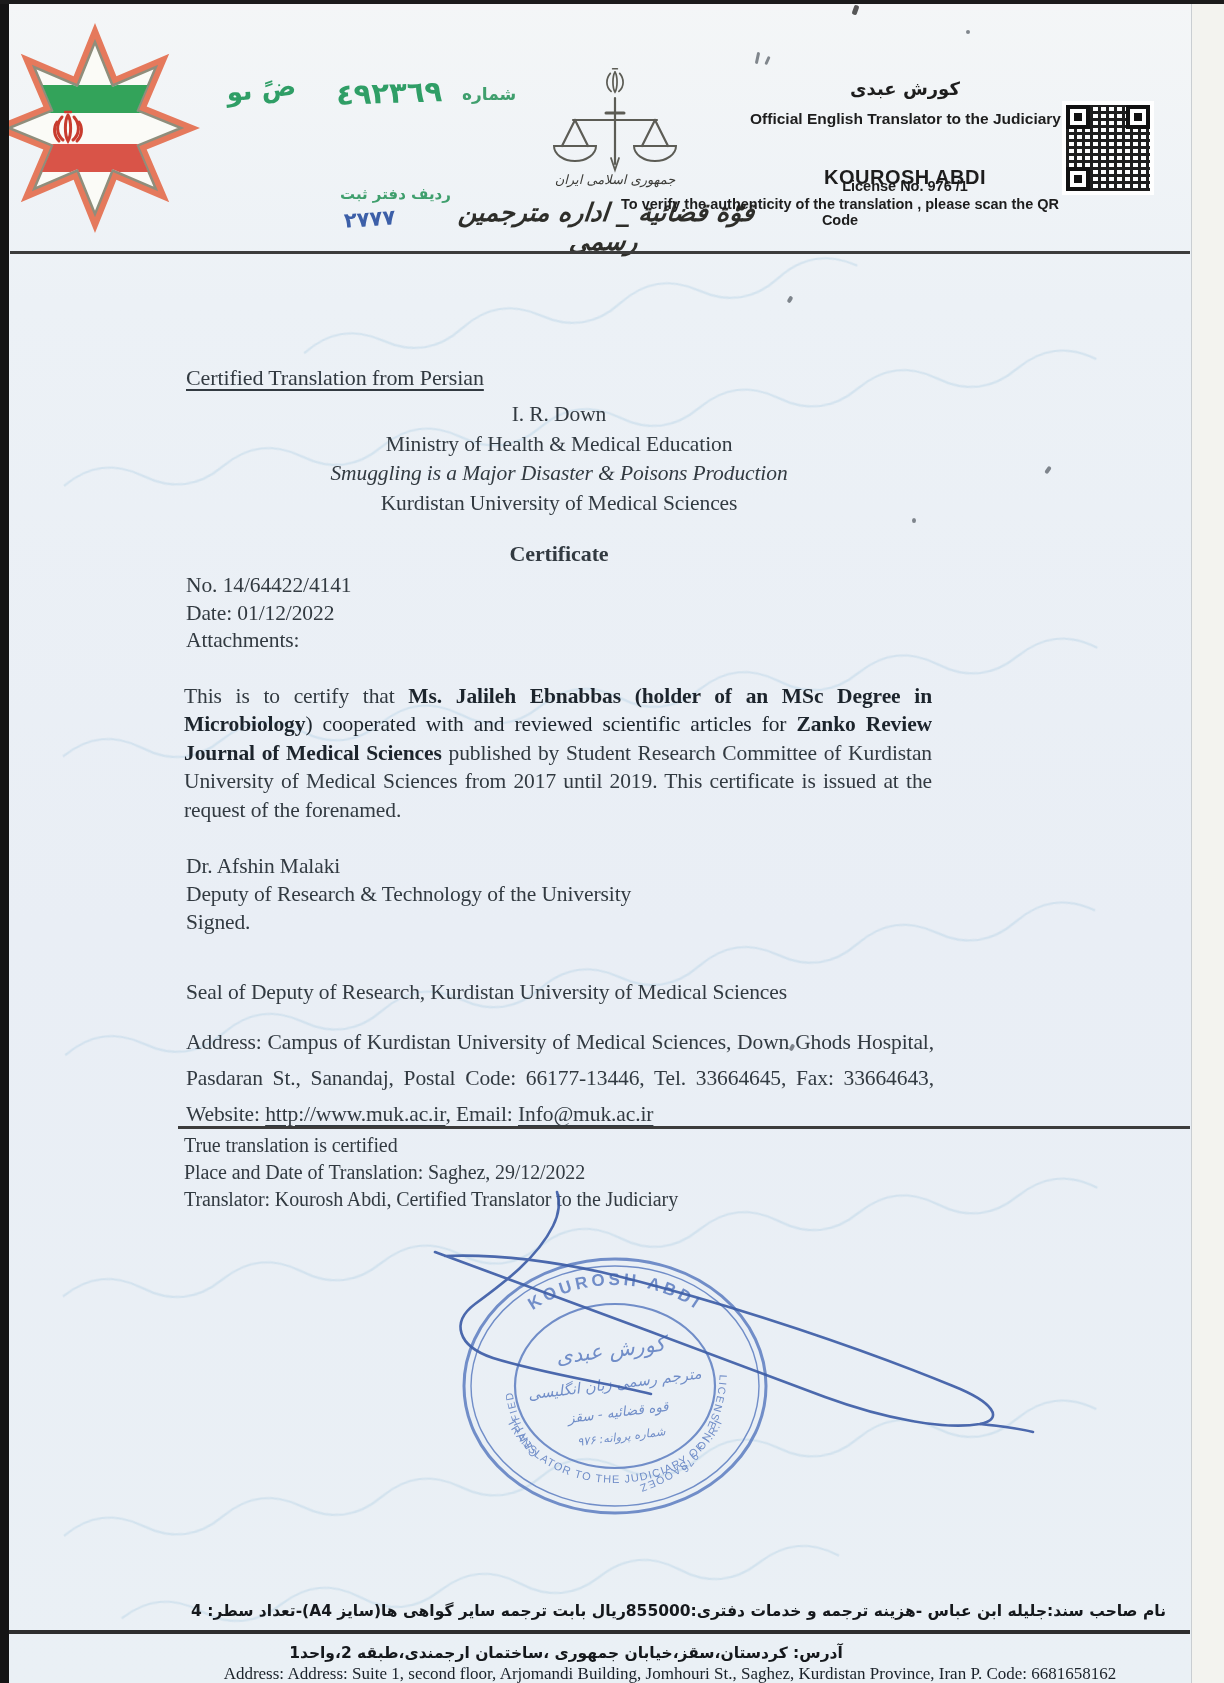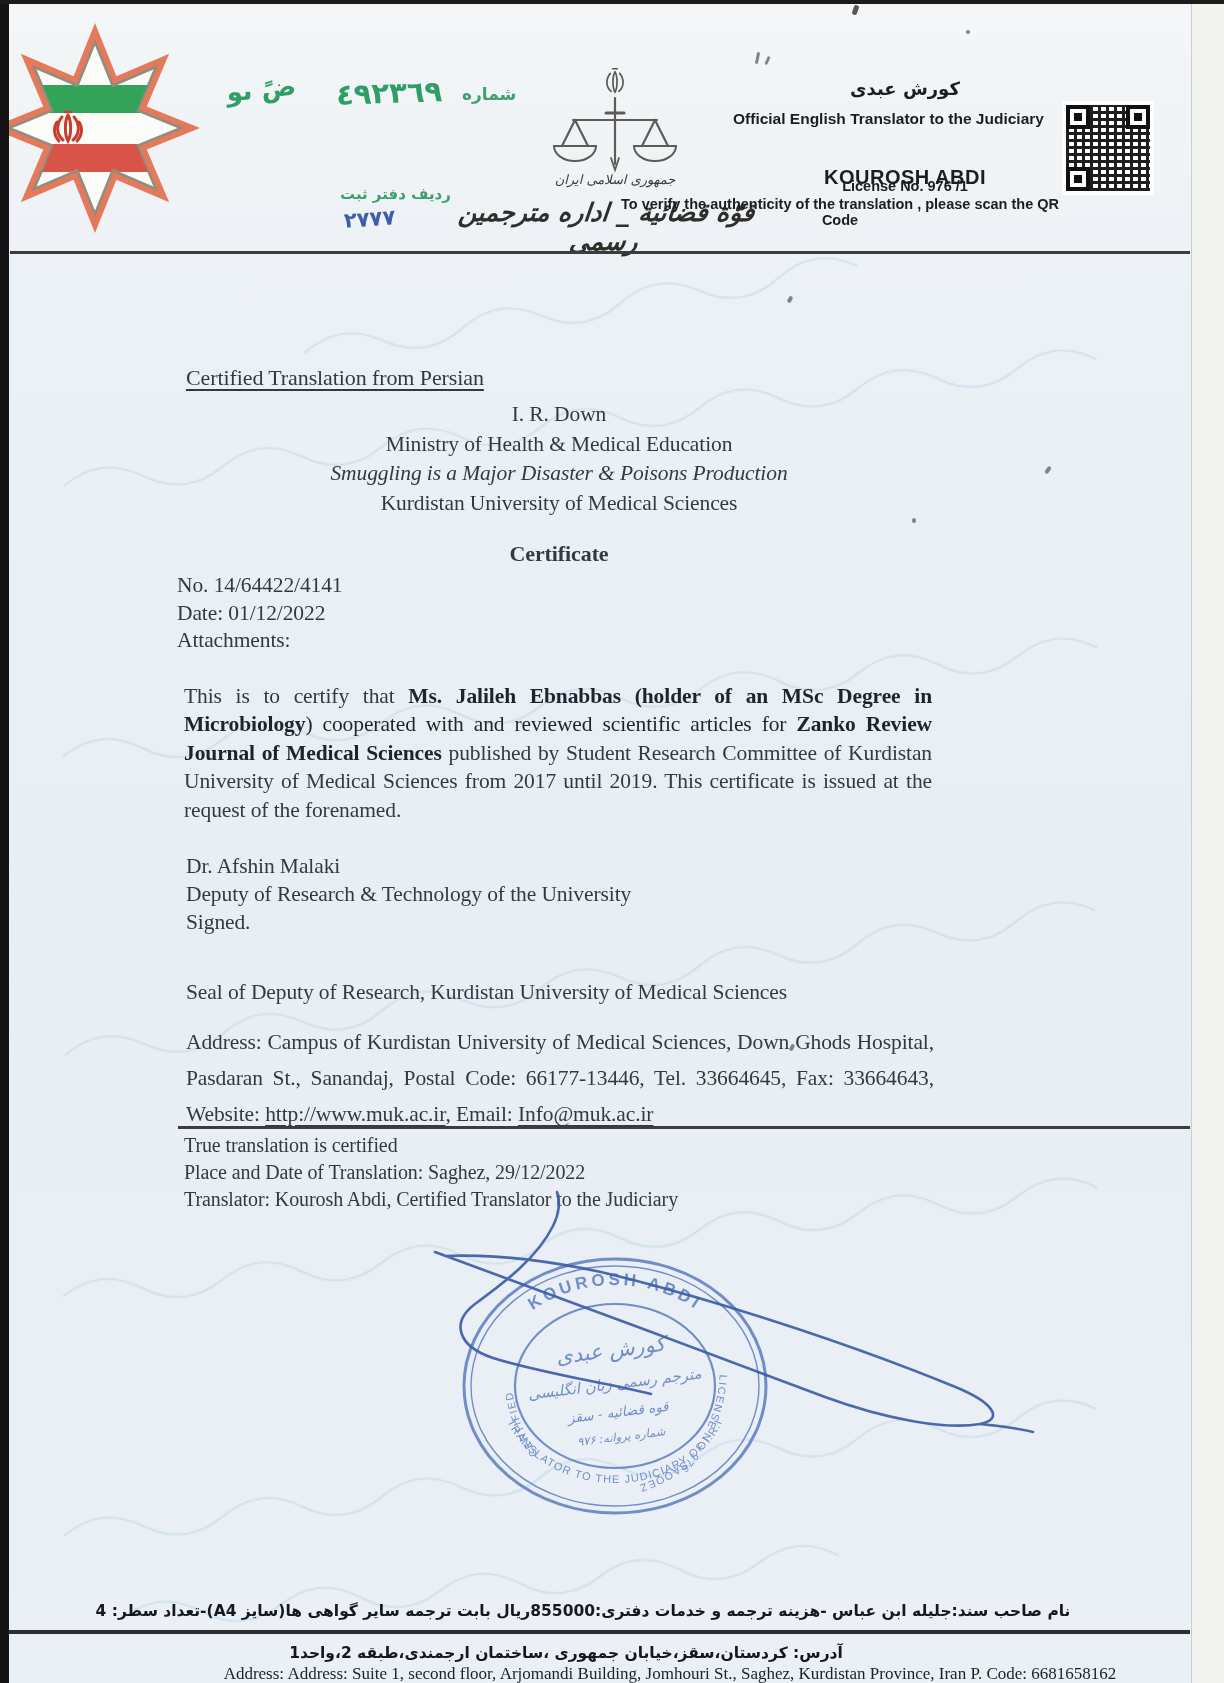--- a/index.html
+++ b/index.html
@@ -97,21 +97,21 @@
       <path d="M14,88 A 21 15 0 0 0 56 88 Z" stroke-width="2"></path>
       <line x1="115" y1="62" x2="102" y2="88"></line>
       <line x1="115" y1="62" x2="128" y2="88"></line>
       <path d="M94,88 A 21 15 0 0 0 136 88 Z" stroke-width="2"></path>
     </g>
   </svg>
   <div class="abs fa" style="left:540px;top:172px;width:150px;text-align:center;font-size:13px;font-style:italic;color:#3c3c38;">جمهوری اسلامی ایران</div>
   <div class="abs fa" style="left:440px;top:198px;width:330px;text-align:center;font-size:25px;font-style:italic;font-weight:bold;color:#2e2e2a;transform:skewX(-6deg);">قوّة قضائیة _ اداره مترجمین رسمی</div>
 
   <div class="abs hsans fa" style="left:760px;top:78px;width:290px;text-align:center;font-size:18px;">کورش عبدی</div>
-  <div class="abs hsans" style="left:733px;top:110px;width:345px;font-size:15.5px;">Official English Translator to the Judiciary</div>
+  <div class="abs hsans" style="left:733px;top:110px;width:345px;text-align:center;font-size:15.5px;">Official English Translator to the Judiciary</div>
   <div class="abs hsans" style="left:760px;top:142px;width:290px;text-align:center;font-size:14.5px;margin-top:36px;">License No. 976 /1</div>
   <div class="abs hsans" style="left:760px;top:166px;width:290px;text-align:center;font-size:20px;letter-spacing:0.5px;">KOUROSH ABDI</div>
   <div class="abs hsans" style="left:620px;top:196px;width:440px;text-align:center;font-size:14.5px;">To verify the authenticity of the translation , please scan the QR Code</div>
 
   <div class="abs qr">
     <div class="finder f-tl"></div>
     <div class="finder f-tr"></div>
     <div class="finder f-bl"></div>
   </div>
 
@@ -121,21 +121,21 @@
 
   <div class="abs doc center" style="left:185px;top:400px;width:748px;line-height:29.5px;">
     <div>I. R. Down</div>
     <div>Ministry of Health &amp; Medical Education</div>
     <div style="font-style:italic;">Smuggling is a Major Disaster &amp; Poisons Production</div>
     <div>Kurdistan University of Medical Sciences</div>
   </div>
 
   <div class="abs doc center" style="left:185px;top:540px;width:748px;font-weight:bold;font-size:22px;">Certificate</div>
 
-  <div class="abs doc" style="left:177px;top:572px;line-height:27.5px;">
+  <div class="abs doc" style="left:186px;top:572px;line-height:27.5px;">
     <div>No. 14/64422/4141</div>
     <div>Date: 01/12/2022</div>
     <div>Attachments:</div>
   </div>
 
   <div class="abs doc just" style="left:184px;top:682px;width:748px;line-height:28.4px;">
     <span>This is to certify that </span><b>Ms. Jalileh Ebnabbas (holder of an MSc Degree in Microbiology</b><b><span style="font-weight:normal;">) cooperated with and reviewed scientific articles for </span></b><b>Zanko Review Journal of Medical Sciences</b><span> published by Student Research Committee of Kurdistan University of Medical Sciences from 2017 until 2019. This certificate is issued at the request of the forenamed.</span>
   </div>
 
   <div class="abs doc" style="left:186px;top:978px;">Seal of Deputy of Research, Kurdistan University of Medical Sciences</div>
@@ -201,21 +201,21 @@
 
   <div class="abs mark" style="left:853px;top:5px;width:5px;height:10px;transform:rotate(20deg);background:#222;"></div>
   <div class="abs mark" style="left:756px;top:52px;width:3px;height:12px;transform:rotate(12deg);"></div>
   <div class="abs mark" style="left:766px;top:56px;width:3px;height:9px;transform:rotate(24deg);"></div>
   <div class="abs mark" style="left:966px;top:30px;width:4px;height:4px;border-radius:50%;"></div>
   <div class="abs mark" style="left:788px;top:296px;width:4px;height:7px;transform:rotate(30deg);"></div>
   <div class="abs mark" style="left:1046px;top:466px;width:4px;height:8px;transform:rotate(35deg);"></div>
   <div class="abs mark" style="left:912px;top:518px;width:4px;height:5px;border-radius:50%;"></div>
   <div class="abs mark" style="left:790px;top:1044px;width:4px;height:7px;transform:rotate(28deg);"></div>
 
-  <div class="abs fa" style="left:0px;top:1602px;width:1190px;text-align:center;padding-right:24px;box-sizing:border-box;font-size:15.5px;font-weight:bold;color:#15181c;white-space:nowrap;">نام صاحب سند:جلیله ابن عباس -هزینه ترجمه و خدمات دفتری:855000ریال بابت ترجمه سایر گواهی ها(سایز A4)-تعداد سطر: 4</div>
+  <div class="abs fa" style="left:0px;top:1602px;width:1190px;text-align:right;padding-right:24px;box-sizing:border-box;font-size:15.5px;font-weight:bold;color:#15181c;white-space:nowrap;">نام صاحب سند:جلیله ابن عباس -هزینه ترجمه و خدمات دفتری:855000ریال بابت ترجمه سایر گواهی ها(سایز A4)-تعداد سطر: 4</div>
   <div class="abs rule" style="left:0px;top:1630px;width:1190px;height:3.5px;background:#2e2e2e;"></div>
   <div class="abs fa" style="left:0px;top:1644px;width:1160px;text-align:center;padding-right:60px;box-sizing:border-box;font-size:15.5px;font-weight:bold;color:#15181c;white-space:nowrap;padding-left:32px;">آدرس: کردستان،سقز،خیابان جمهوری ،ساختمان ارجمندی،طبقه 2،واحد1</div>
   <div class="abs" style="left:150px;top:1664px;width:1040px;text-align:center;font-size:17px;color:#1a2129;white-space:nowrap;">Address: Address: Suite 1, second floor, Arjomandi Building, Jomhouri St., Saghez, Kurdistan Province, Iran P. Code: 6681658162</div>
 
   <div class="abs scan-right"></div>
   <div class="abs edge-left"></div>
   <div class="abs edge-top"></div>
 
 </div>
 

